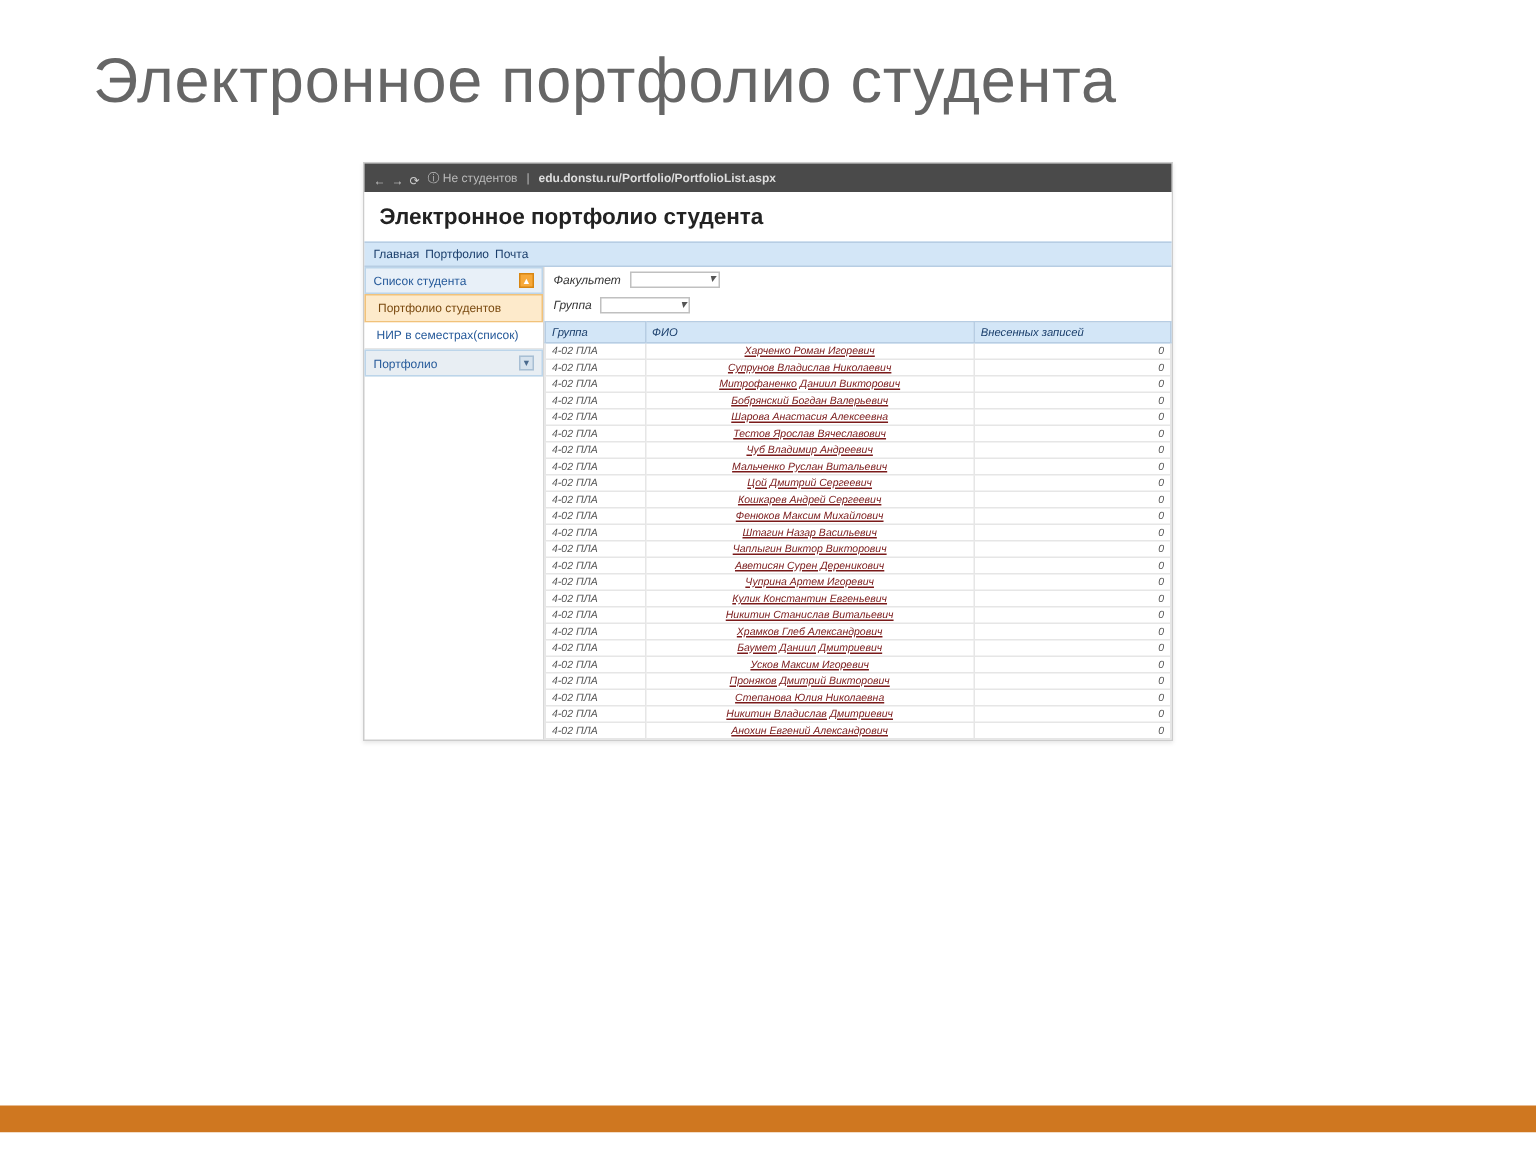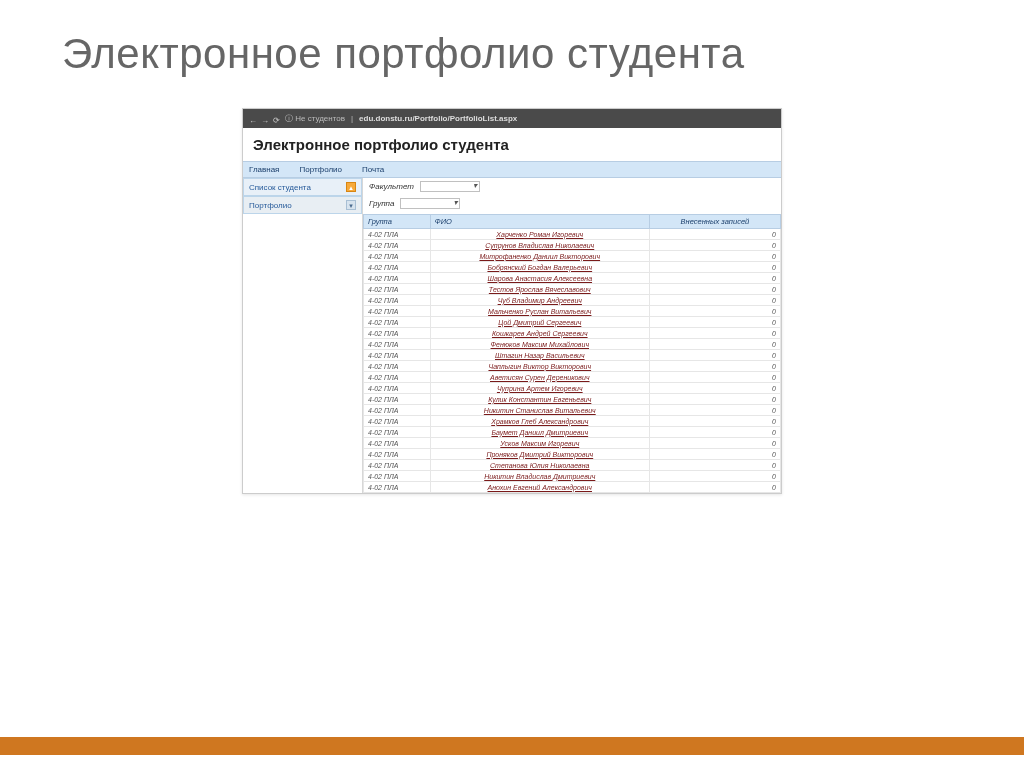--- a/index.html
+++ b/index.html
@@ -56,21 +56,21 @@
     background: #fff;
   }
   .menu-bar {
     background: #d3e6f7;
     border-top: 1px solid #b7cde3;
     border-bottom: 1px solid #b7cde3;
     font-size: 8px;
     color: #1a3e6b;
     padding: 3px 6px;
     display: flex;
-    gap: 20px;
+    gap: 4px;
   }
   .menu-bar span { cursor: default; }
   .main-row {
     display: flex;
   }
   .sidebar {
     width: 120px;
     flex-shrink: 0;
     border-right: 1px solid #d7d7d7;
   }
@@ -152,21 +152,21 @@
   }
   table.data th {
     background: #d3e6f7;
     border: 1px solid #b7cde3;
     font-size: 7.5px;
     font-weight: normal;
     color: #1a3e6b;
     text-align: left;
     padding: 2px 4px;
   }
-  table.data th.num { text-align: center; }
+  table.data th.num { text-align: left; }
   table.data td {
     border: 1px solid #e6e6e6;
     font-size: 7px;
     padding: 1.5px 4px;
     color: #444;
   }
   table.data td.group {
     color: #555;
     white-space: nowrap;
   }
@@ -220,20 +220,24 @@
         <span>Портфолио</span>
         <span>Почта</span>
       </div>
 
     <div class="main-row">
       <div class="sidebar">
         <div class="sidebar-section-hdr">
           <span>Список студента</span>
           <span class="toggle-box">▴</span>
         </div>
+        <div id="sidebar-items">
+            <div class="sidebar-item active">Портфолио студентов</div>
+            <div class="sidebar-item">НИР в семестрах(список)</div>
+          </div>
         <div class="sidebar-section-hdr collapsed">
           <span>Портфолио</span>
           <span class="toggle-box grey">▾</span>
         </div>
       </div>
 
       <div class="content-col">
         <div class="filter-row">
           <label>Факультет</label>
           <div class="sel"></div>

